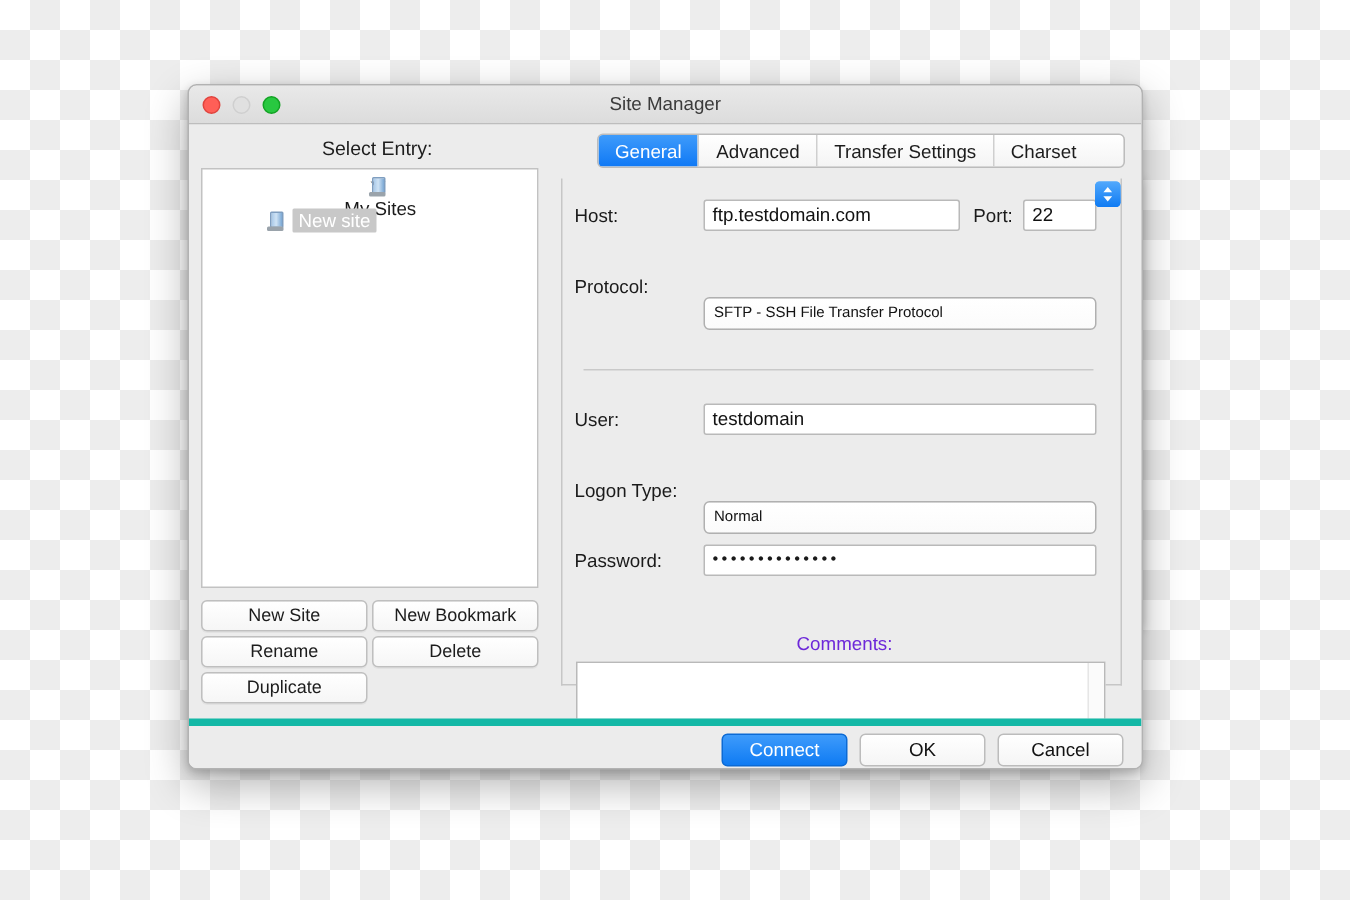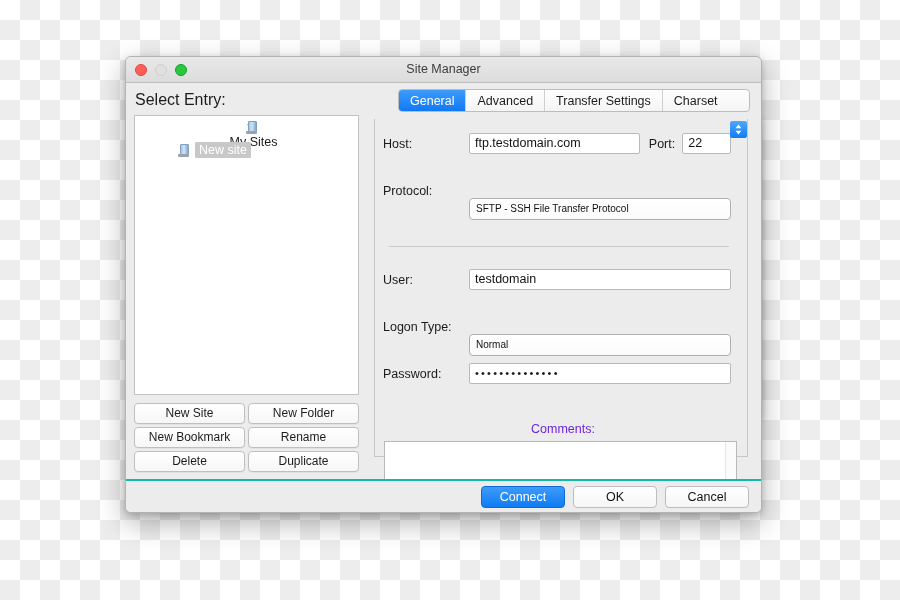--- a/index.html
+++ b/index.html
@@ -81,22 +81,22 @@
     height: 396px;
   }
 
   
   #left-pane {
     position: absolute; left: 0; top: 0;
     width: 242px; height: 396px;
     padding: 8px 0 0 8px;
   }
   #select-entry-label {
-    font-size: 16px; color: #1d1d1d;
-    margin-bottom: 6px; padding-left: 1px;
+    font-size: 13px; color: #1d1d1d;
+    margin-bottom: 6px; padding-left: 1px; text-align: center;
   }
   #entry-tree {
     width: 225px; height: 280px;
     background: #ffffff;
     border: 1px solid #c2c2c2;
     overflow: hidden;
     padding-top: 4px;
   }
   .tree-row {
     display: flex; align-items: center;
@@ -297,21 +297,21 @@
     width: 11px; height: 100%;
     background: #fbfbfb;
     border-left: 1px solid #e6e6e6;
   }
 
   
   #footer {
     position: absolute;
     left: 0; right: 0; bottom: 0;
     height: 33px;
-    border-top: 2px solid #14b8a6;
+    border-top: 5px solid #14b8a6;
     background: #ececec;
   }
   #footer-buttons {
     position: absolute;
     right: 12px; top: 5px;
     display: flex; gap: 8px;
   }
   .footer-btn {
     height: 22px;
     min-width: 84px;
@@ -361,21 +361,20 @@
           <span class="tree-label">My Sites</span>
         </div>
         <div class="tree-row level1">
           <span class="node-icon"></span>
           <span class="tree-label selected-edit">New site</span>
         </div>
       </div>
 
       <div id="tree-buttons">
         <div class="push-btn">New Site</div>
-        <div class="push-btn">New Folder</div>
         <div class="push-btn">New Bookmark</div>
         <div class="push-btn">Rename</div>
         <div class="push-btn">Delete</div>
         <div class="push-btn">Duplicate</div>
       </div>
     </div>
 
     <div id="right-pane">
 
       <div id="tab-bar">

